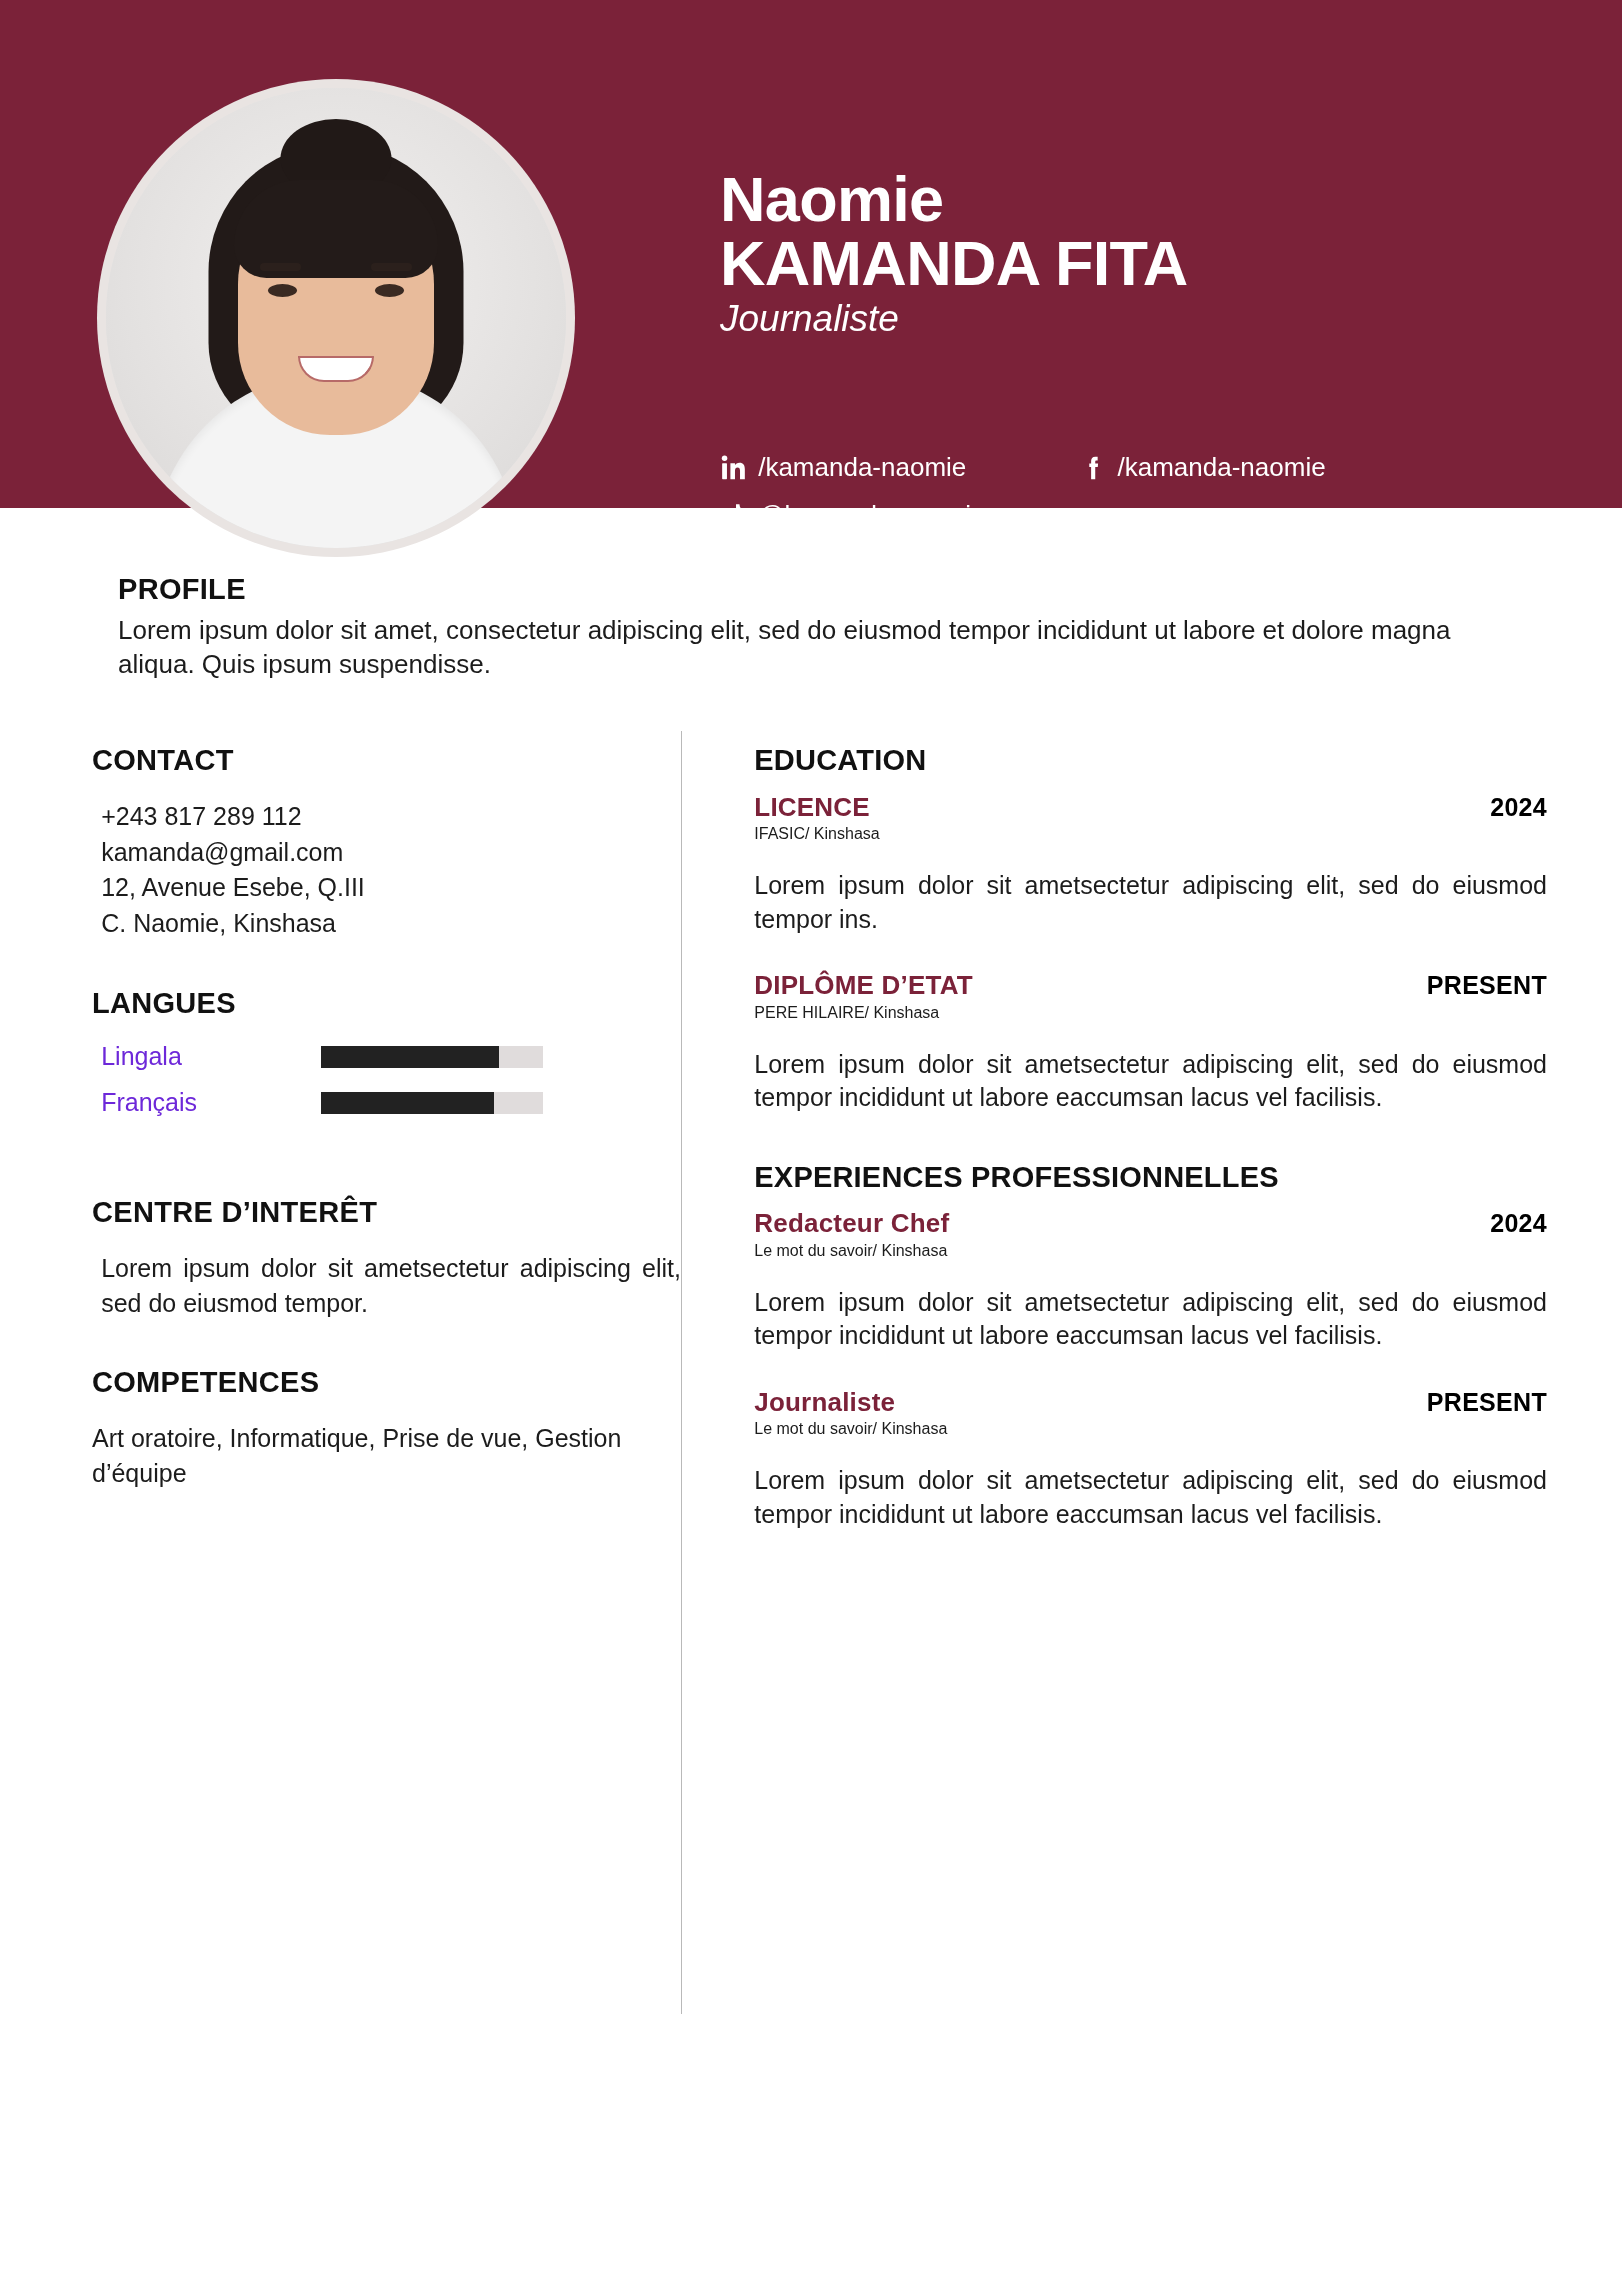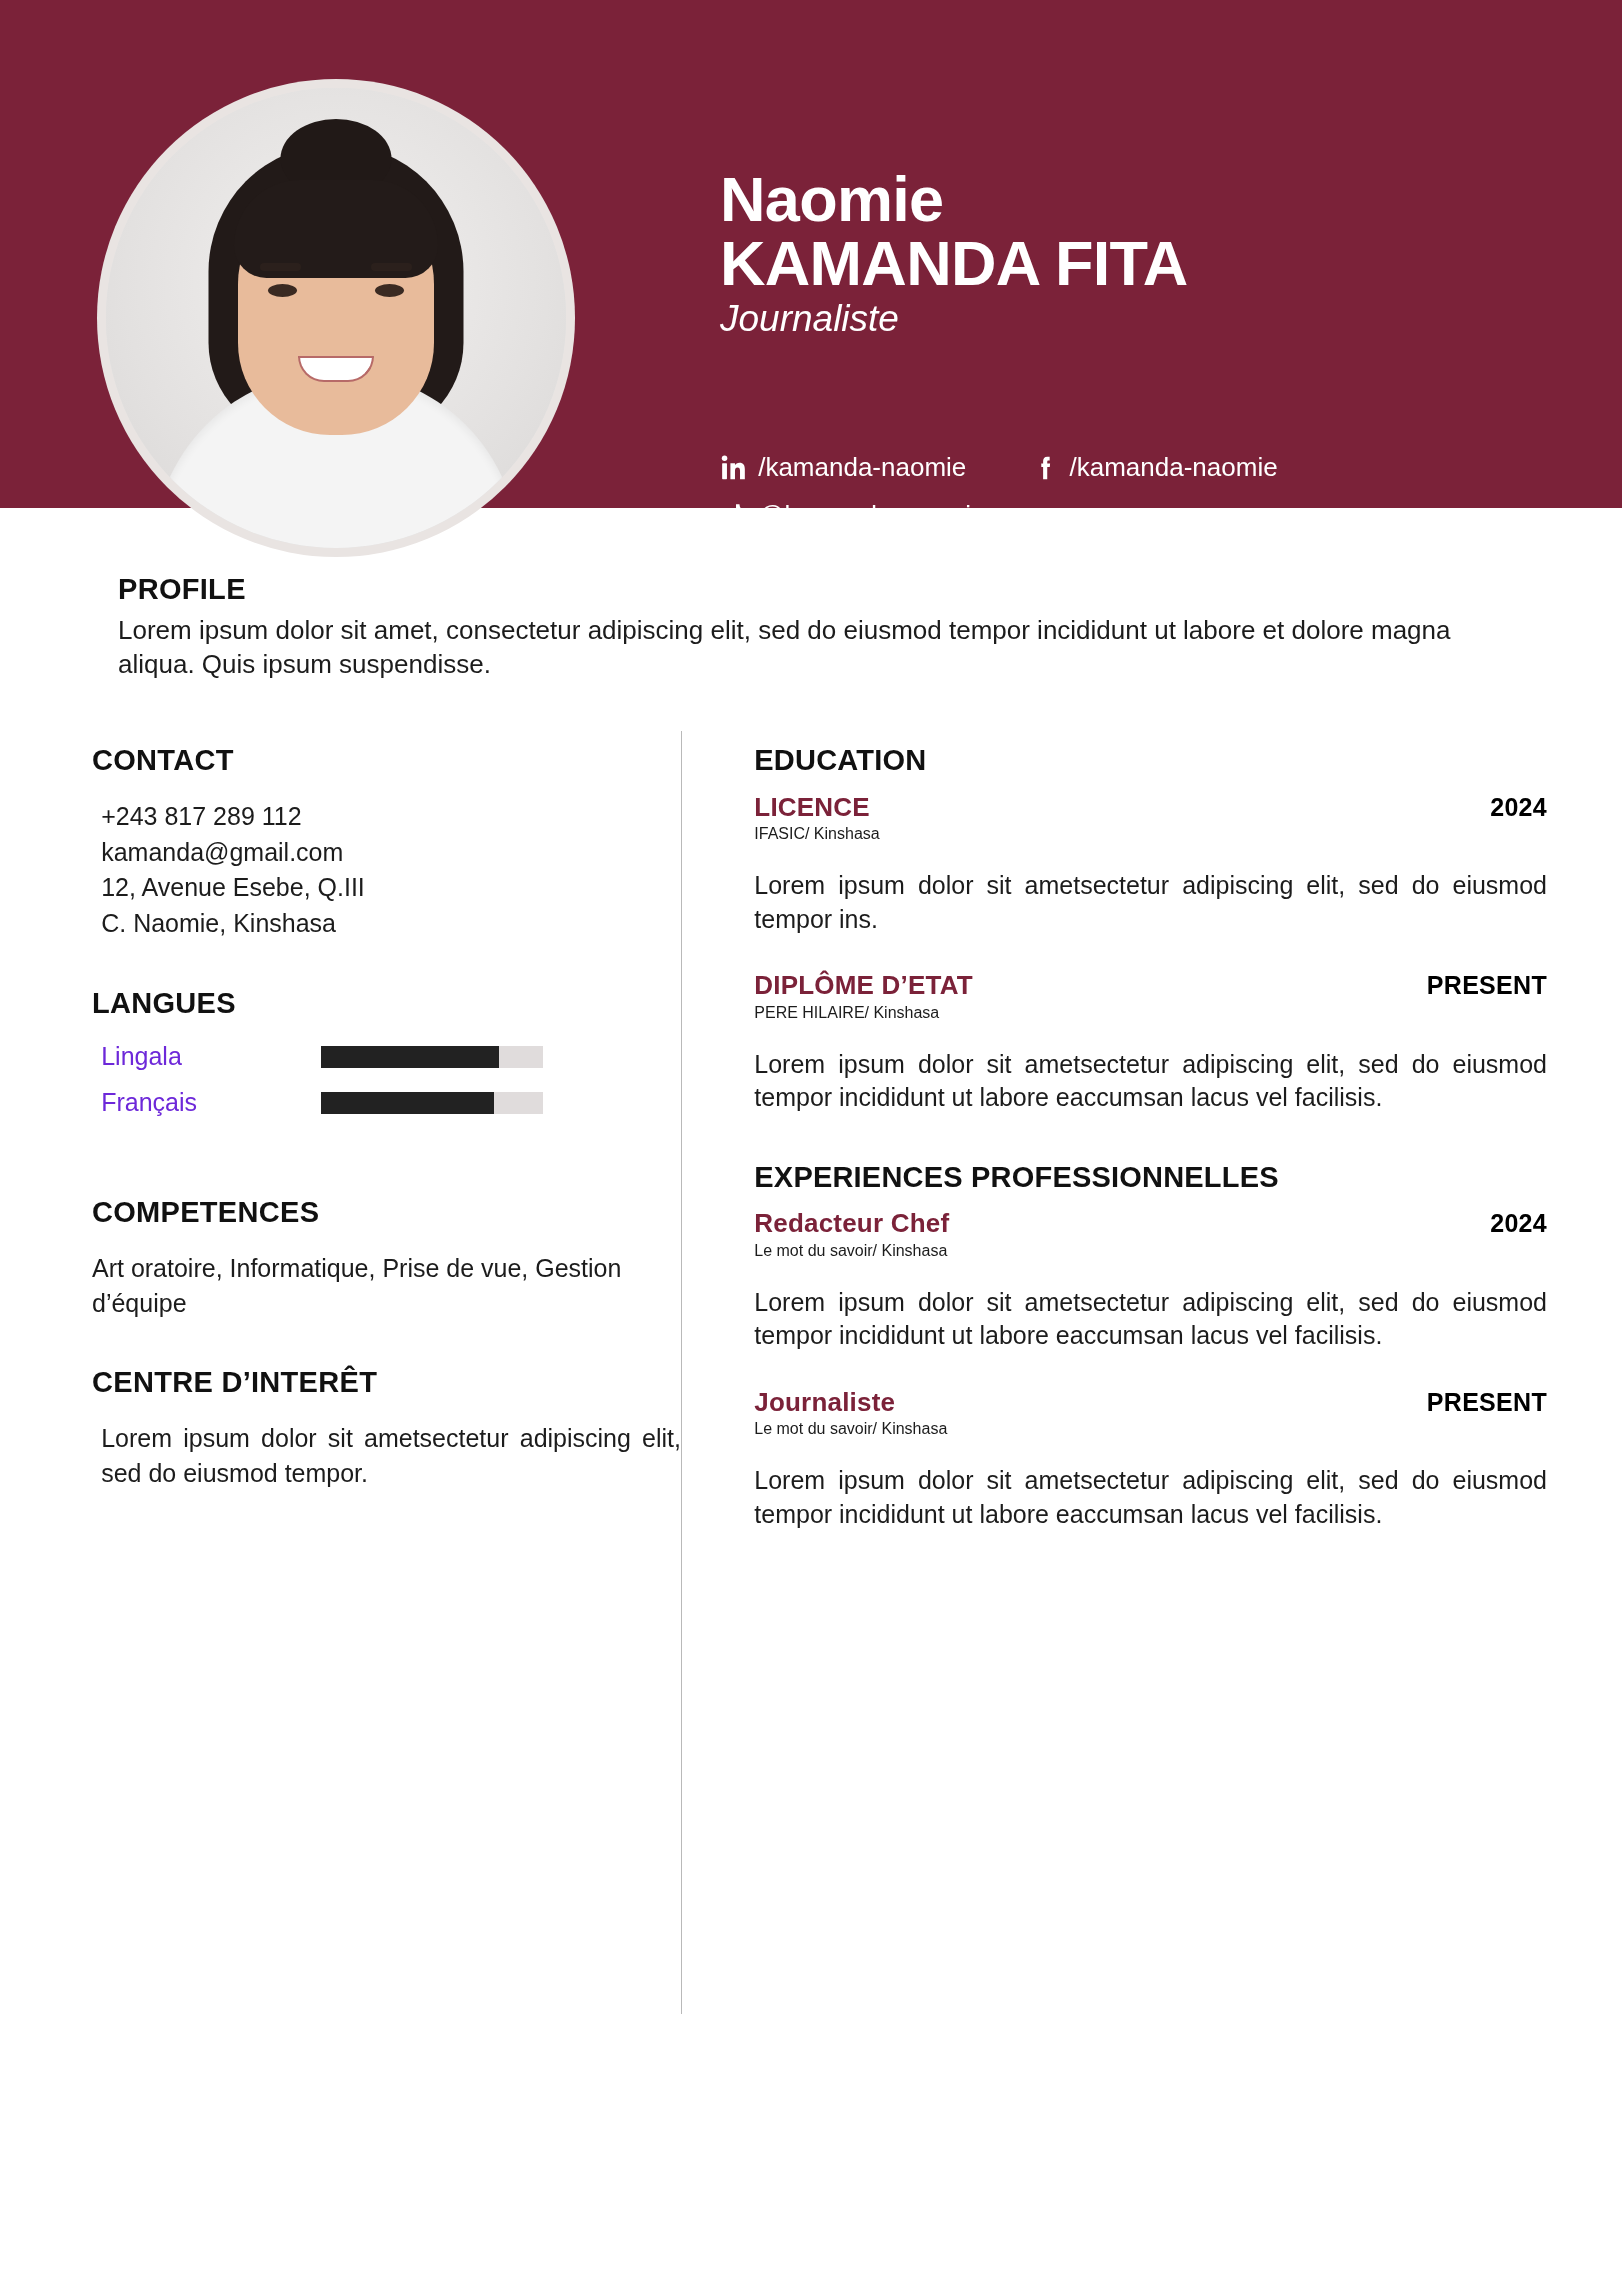--- a/index.html
+++ b/index.html
@@ -169,20 +169,21 @@
   .socials {
     position: absolute;
     left: 720px;
     top: 452px;
     color: #ffffff;
   }
   .social-row {
     display: flex;
     align-items: flex-start;
     margin-bottom: 17px;
+    gap: 48px;
   }
   .social-item {
     display: flex;
     align-items: center;
     font-size: 26px;
     margin-right: 65px;
   }
   .social-item .txt { margin-left: 9.2px; }
   .ic {
     display: inline-flex;
@@ -423,27 +424,27 @@
           <div class="lang-name">Français</div>
           <div class="bar-track">
             <div class="bar-fill" style="width:78%"></div>
           </div>
         </div>
       </div>
 
       <div class="gap-lg"></div>
 
       <div class="block">
+        <div class="block-title">CENTRE D’INTERÊT</div>
+        <div class="interest-text">Lorem ipsum dolor sit amet­sectetur adipiscing elit, sed do eiusmod tempor.</div>
+      </div>
+
+      <div class="block">
         <div class="block-title">COMPETENCES</div>
         <div class="comp-text">Art oratoire, Informatique, Prise de vue, Gestion d’équipe</div>
-      </div>
-
-      <div class="block">
-        <div class="block-title">CENTRE D’INTERÊT</div>
-        <div class="interest-text">Lorem ipsum dolor sit amet­sectetur adipiscing elit, sed do eiusmod tempor.</div>
       </div>
 
     </div>
 
     <div class="divider"></div>
 
     <div class="col-right">
 
       <div class="block">
         <div class="r-title">EDUCATION</div>

